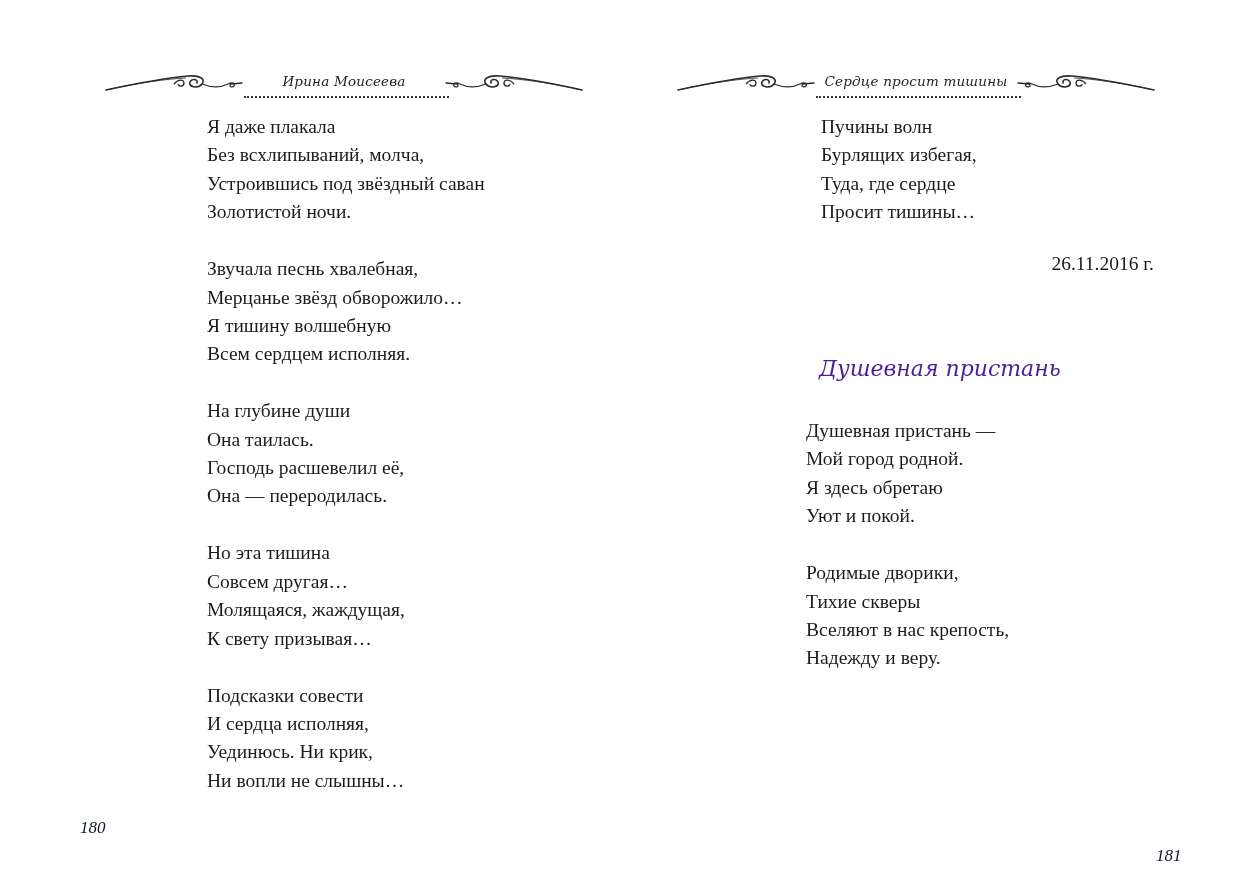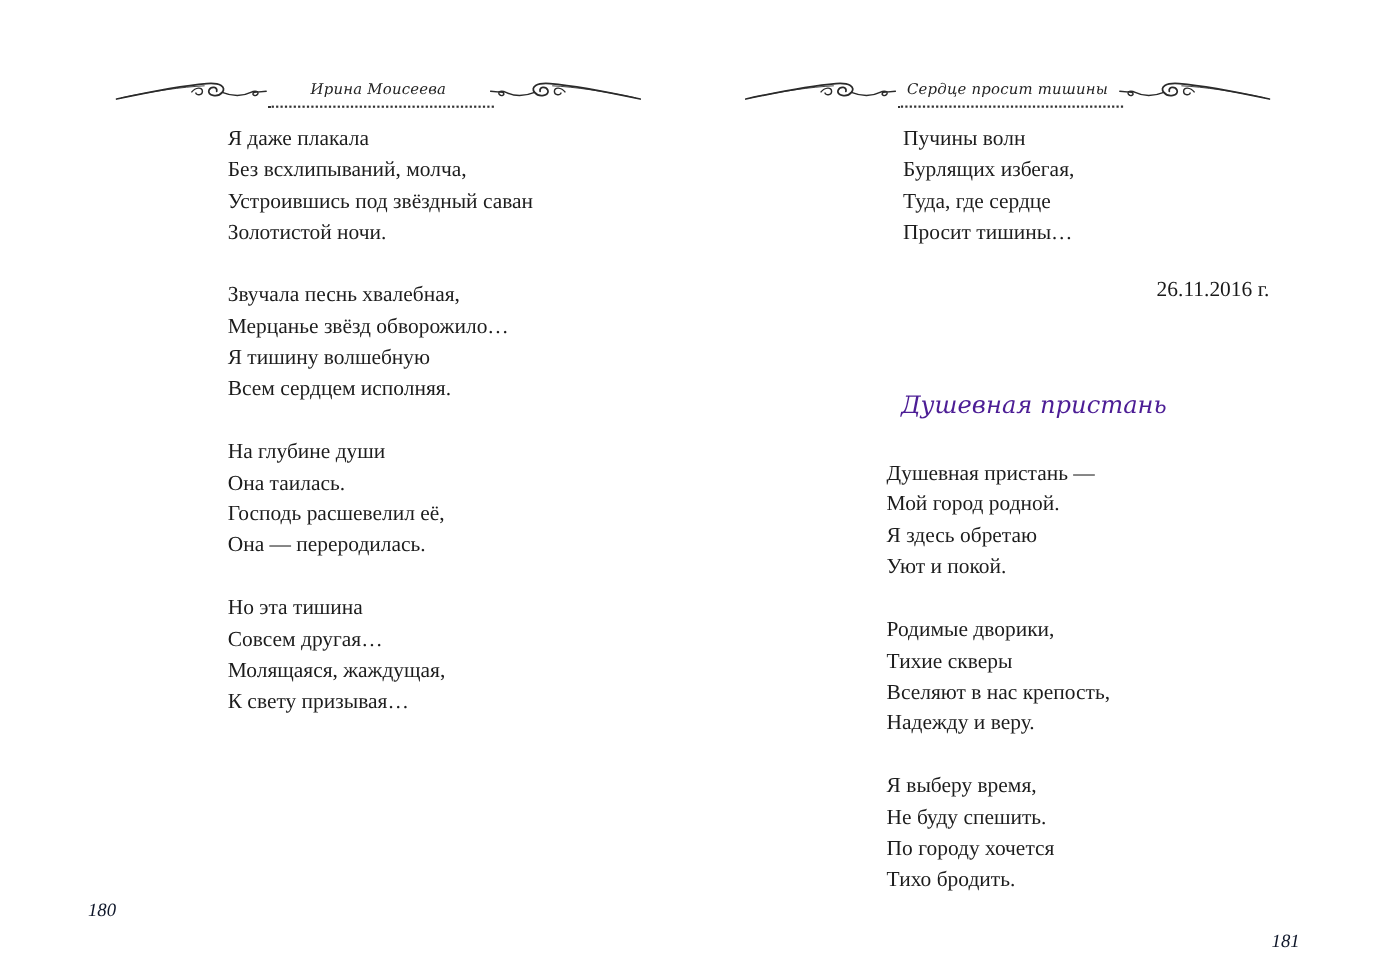--- a/index.html
+++ b/index.html
@@ -79,20 +79,26 @@
       <span class="line">Она таилась.</span>
       <span class="line">Господь расшевелил её,</span>
       <span class="line">Она — переродилась.</span>
     </div>
     <div class="stanza">
       <span class="line">Но эта тишина</span>
       <span class="line">Совсем другая…</span>
       <span class="line">Молящаяся, жаждущая,</span>
       <span class="line">К свету призывая…</span>
     </div>
+    <div class="stanza">
+      <span class="line">Подсказки совести</span>
+      <span class="line">И сердца исполняя,</span>
+      <span class="line">Уединюсь. Ни крик,</span>
+      <span class="line">Ни вопли не слышны…</span>
+    </div>
   </div>
 
   <div class="page-num">180</div>
 </div>
 
 <div class="page page-right">
   <div class="running-head">
     <svg class="orn orn-left" viewBox="0 0 140 26">
         <use href="#flourish"></use>
       </svg>
@@ -122,22 +128,16 @@
       <span class="line">Мой город родной.</span>
       <span class="line">Я здесь обретаю</span>
       <span class="line">Уют и покой.</span>
     </div>
     <div class="stanza">
       <span class="line">Родимые дворики,</span>
       <span class="line">Тихие скверы</span>
       <span class="line">Вселяют в нас крепость,</span>
       <span class="line">Надежду и веру.</span>
     </div>
-    <div class="stanza">
-      <span class="line">Я выберу время,</span>
-      <span class="line">Не буду спешить.</span>
-      <span class="line">По городу хочется</span>
-      <span class="line">Тихо бродить.</span>
-    </div>
   </div>
 
   <div class="page-num">181</div>
 </div>
 
 </body></html>

